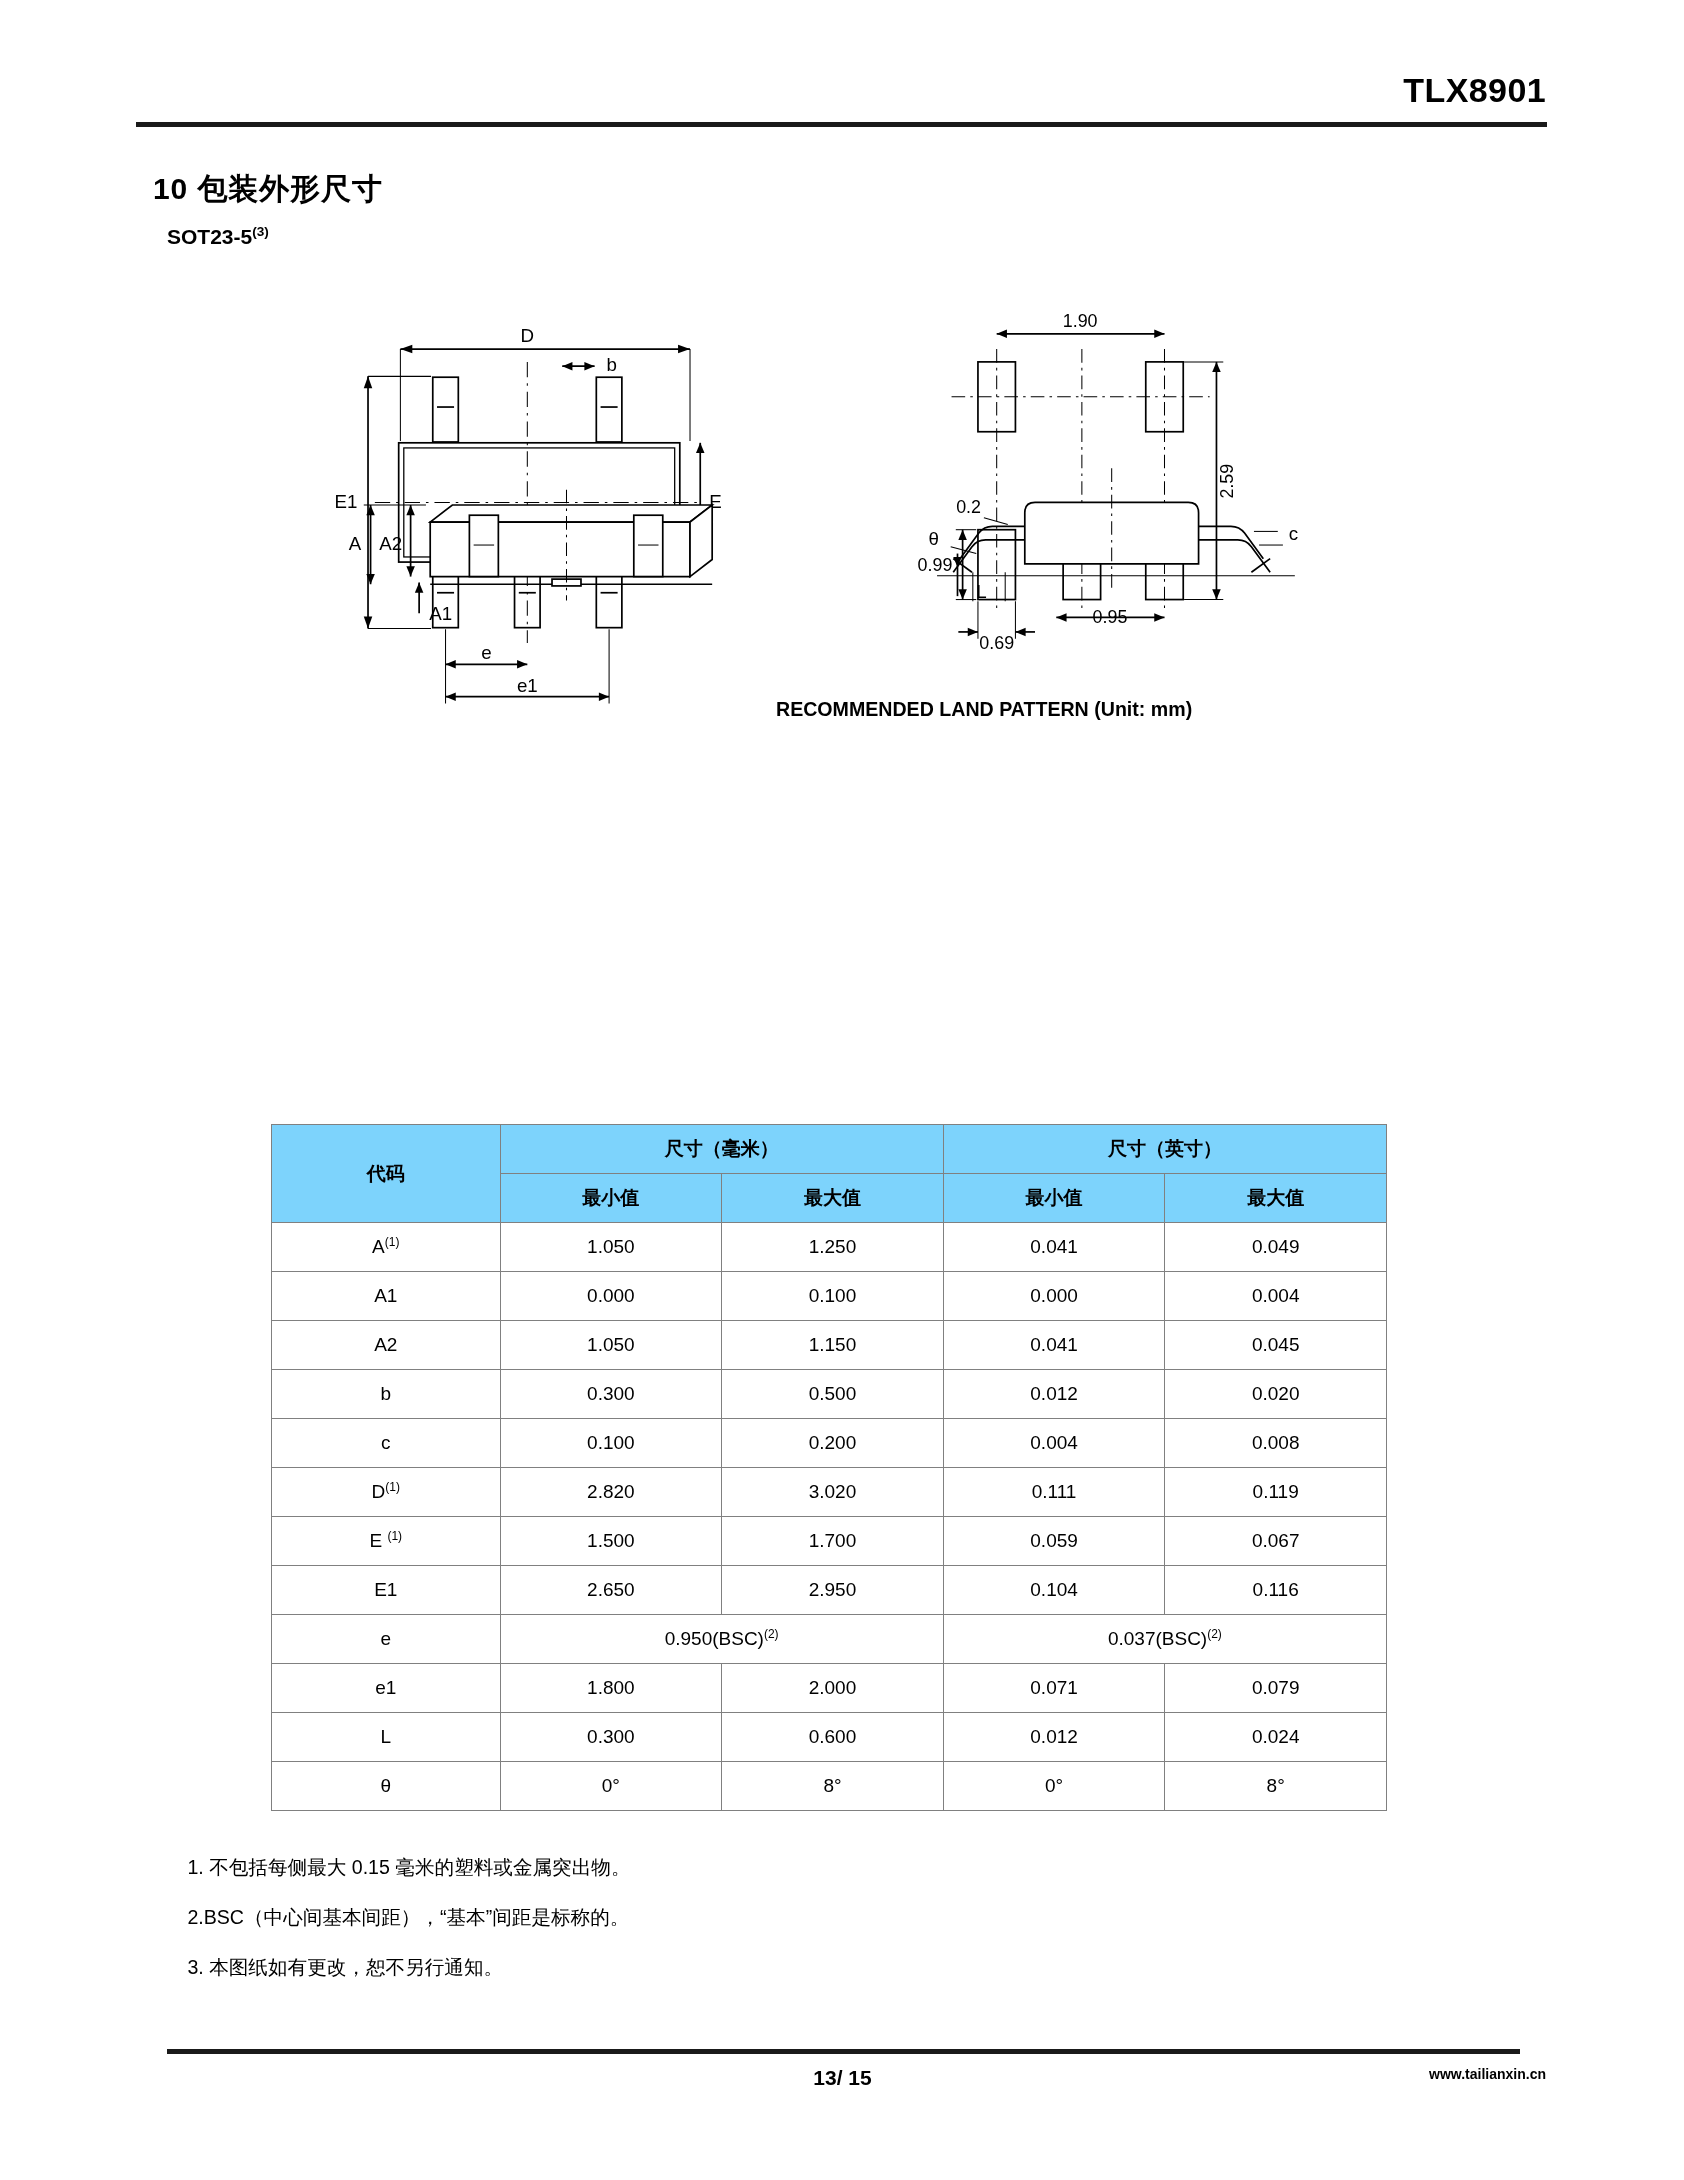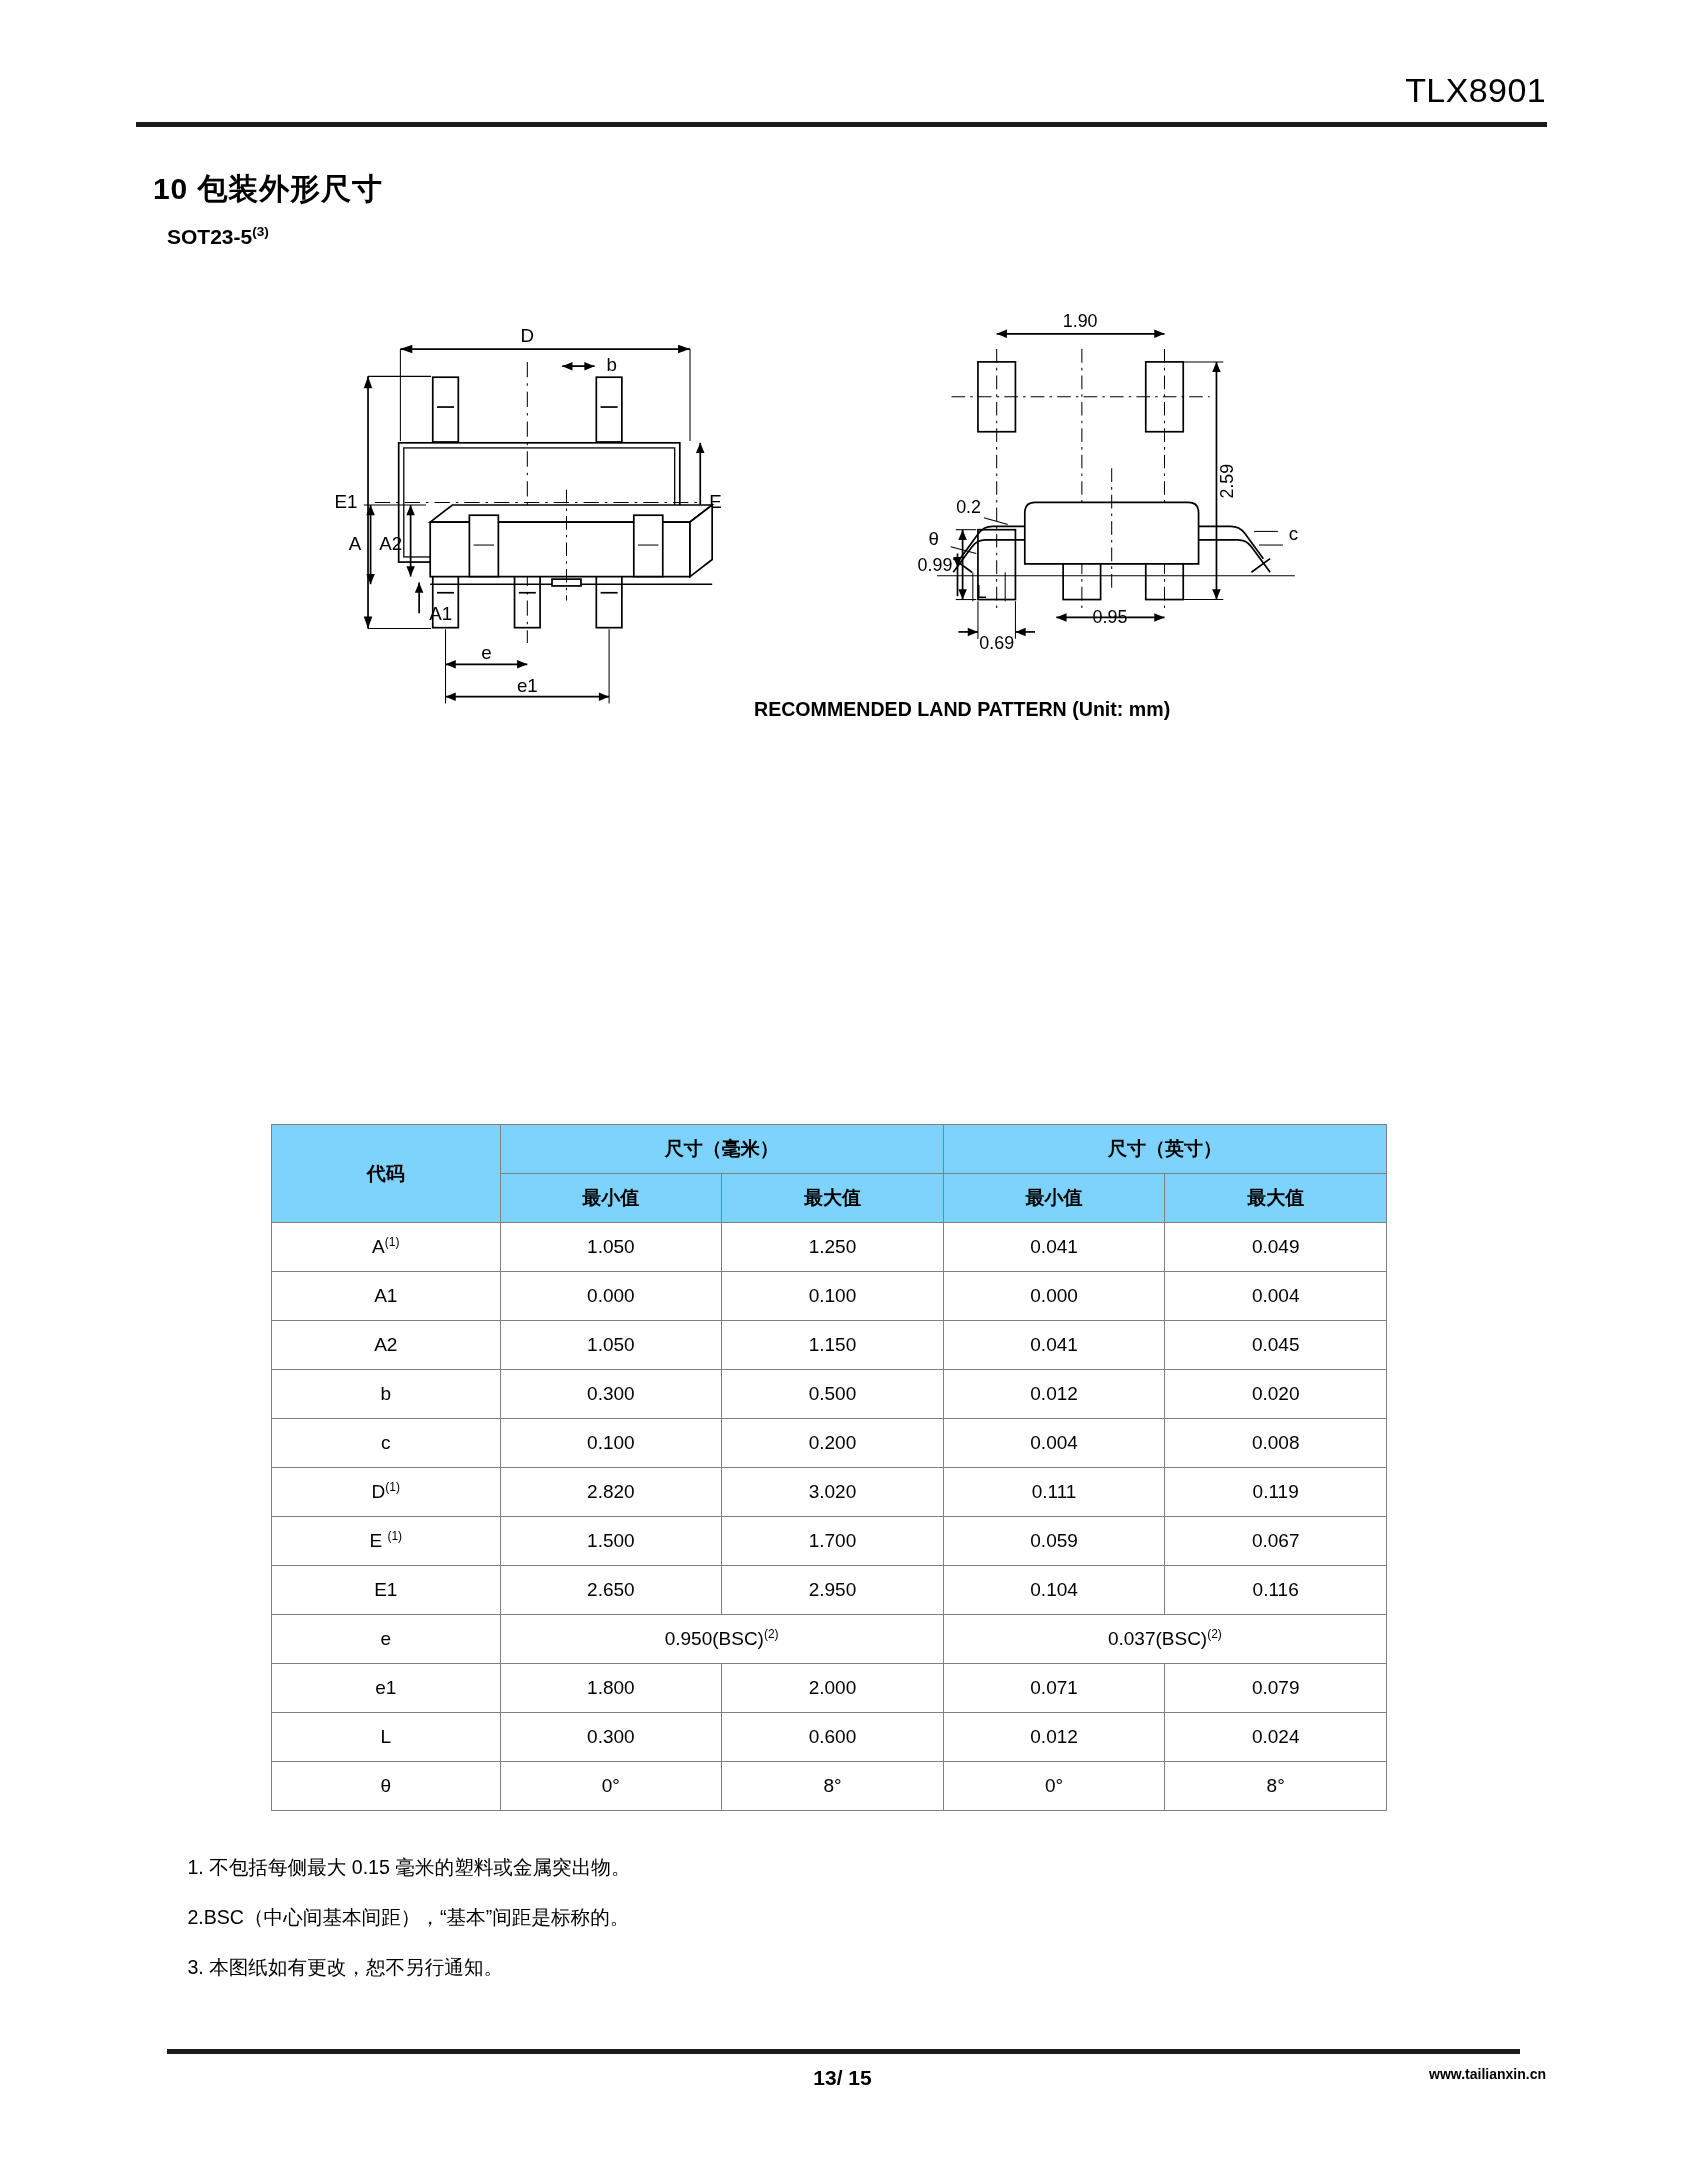--- a/index.html
+++ b/index.html
@@ -25,21 +25,21 @@
   
   .header {
     position: absolute;
     top: 73px;
     left: 0;
     width: 100%;
     text-align: right;
   }
   .header-title {
     font-size: 34px;
-    font-weight: normal;
+    font-weight: bold;
     letter-spacing: 0.4px;
     padding-right: 139px;
     line-height: 1;
   }
   .header-rule {
     position: absolute;
     top: 122px;
     left: 136px;
     width: 1411px;
     height: 5.1px;
@@ -70,21 +70,21 @@
   
   .drawings {
     position: absolute;
     top: 298px;
     left: 0;
     width: 1685px;
     height: 690px;
   }
   .land-caption {
     position: absolute;
-    left: 754px;
+    left: 776px;
     top: 698px;
     font-size: 19.6px;
     font-weight: bold;
   }
 
   
   .dim-table {
     position: absolute;
     top: 1124px;
     left: 271px;

